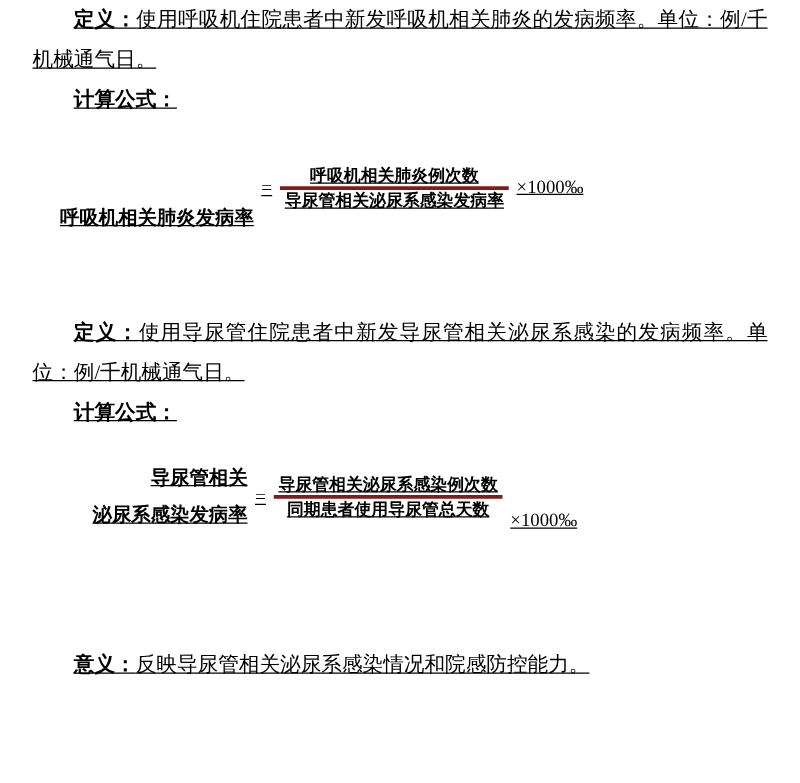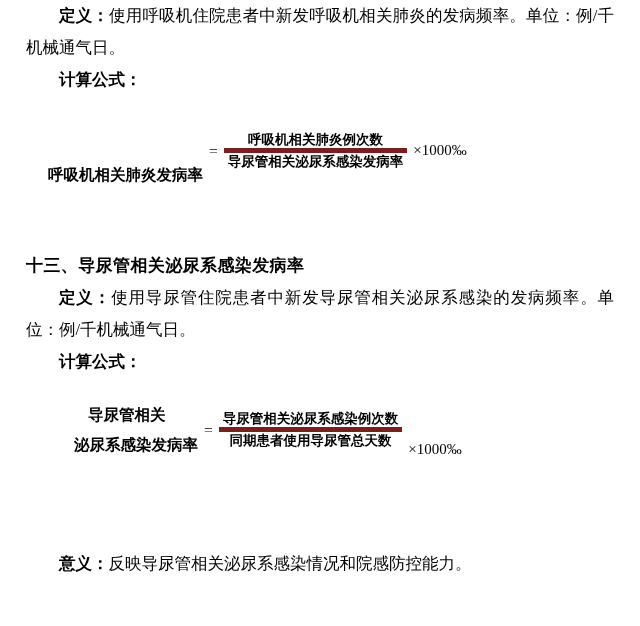--- a/index.html
+++ b/index.html
@@ -13,20 +13,21 @@
     font-family: "Liberation Serif", "DejaVu Serif", serif;
     color: #000000;
     overflow: hidden;
   }
   .page {
     position: relative;
     width: 640px;
     height: 622px;
     box-sizing: border-box;
     padding: 0 26px 0 26px;
+    text-decoration: underline;
   }
   .para {
     font-size: 16.5px;
     line-height: 32px;
     text-align: justify;
     margin: 0;
   }
   .indent {
     text-indent: 33px;
   }
@@ -63,40 +64,40 @@
   }
   .f-lhs {
     font-weight: bold;
     font-size: 15.5px;
     margin-top: 48px;
   }
   .f-lhs-2 {
     font-weight: bold;
     font-size: 15.5px;
     display: inline-block;
-    text-align: left;
+    text-align: right;
     line-height: 30px;
   }
   .f-lhs-2 .l1 { display:block; padding-left: 14px;}
   .f-lhs-2 .l2 { display:block; }
   .eq {
     padding: 0 6px;
     font-size: 15.5px;
   }
   .frac {
     display: inline-block;
     text-align: center;
     vertical-align: middle;
   }
   .frac .num {
     display: block;
     font-weight: bold;
     font-size: 13.5px;
     padding: 0 4px 1px 4px;
-    border-bottom: 5px solid #7f1d1d;
+    border-bottom: 3px solid #7f1d1d;
   }
   .frac .den {
     display: block;
     font-weight: bold;
     font-size: 13.5px;
     padding: 1px 4px 0 4px;
   }
   .mult {
     padding-left: 6px;
     font-size: 15px;
@@ -125,21 +126,20 @@
       <span class="num">呼吸机相关肺炎例次数</span>
       <span class="den">导尿管相关泌尿系感染发病率</span>
     </span>
     <span class="mult">×1000‰</span>
   </div>
 
   <div class="spacer-lg"></div>
   <div class="spacer-md"></div>
 
 
-  <p class="para heading">十三、导尿管相关泌尿系感染发病率</p>
 
   <p class="para indent"><span class="lbl">定义：</span><span>使用导尿管住院患者中新发导尿管相关泌尿系感染的发病频率。单位：例/千机械通气日。</span></p>
 
   <p class="para indent"><span class="lbl">计算公式：</span></p>
 
   <div class="spacer-md"></div>
 
   <div class="formula formula-2">
     <span class="f-lhs-2">
       <span class="l1">导尿管相关</span>

